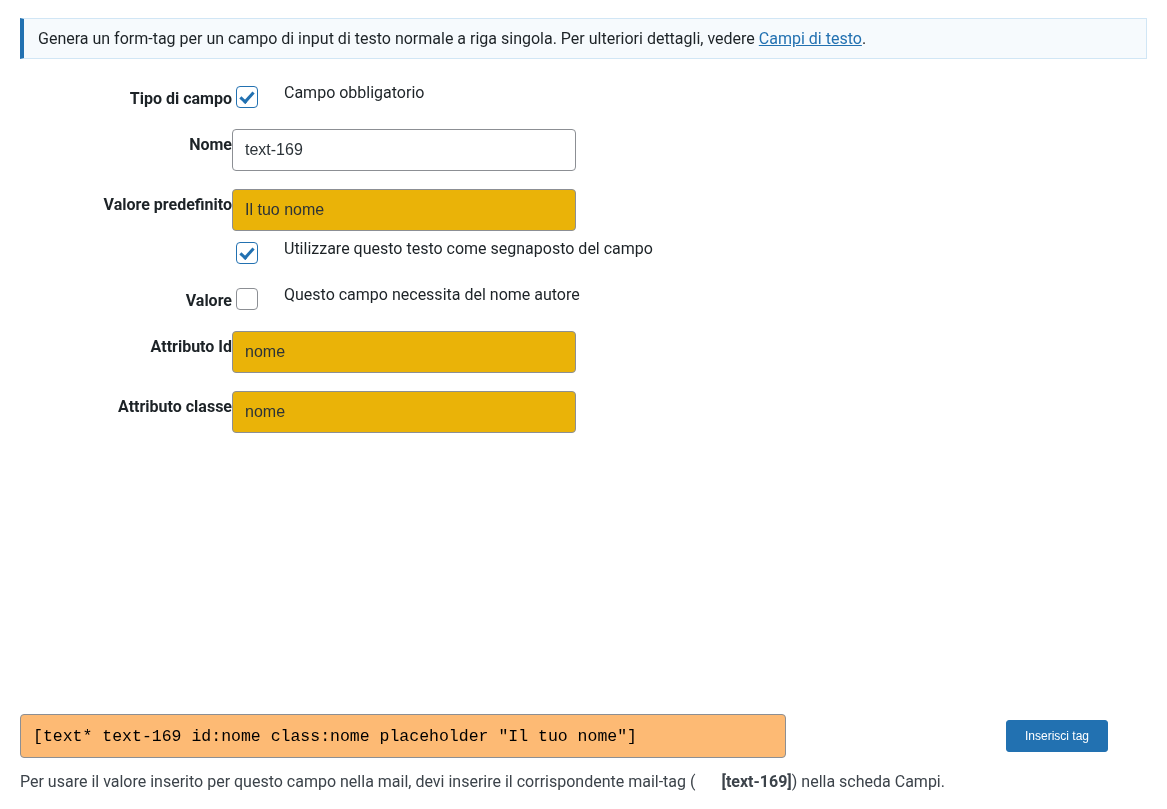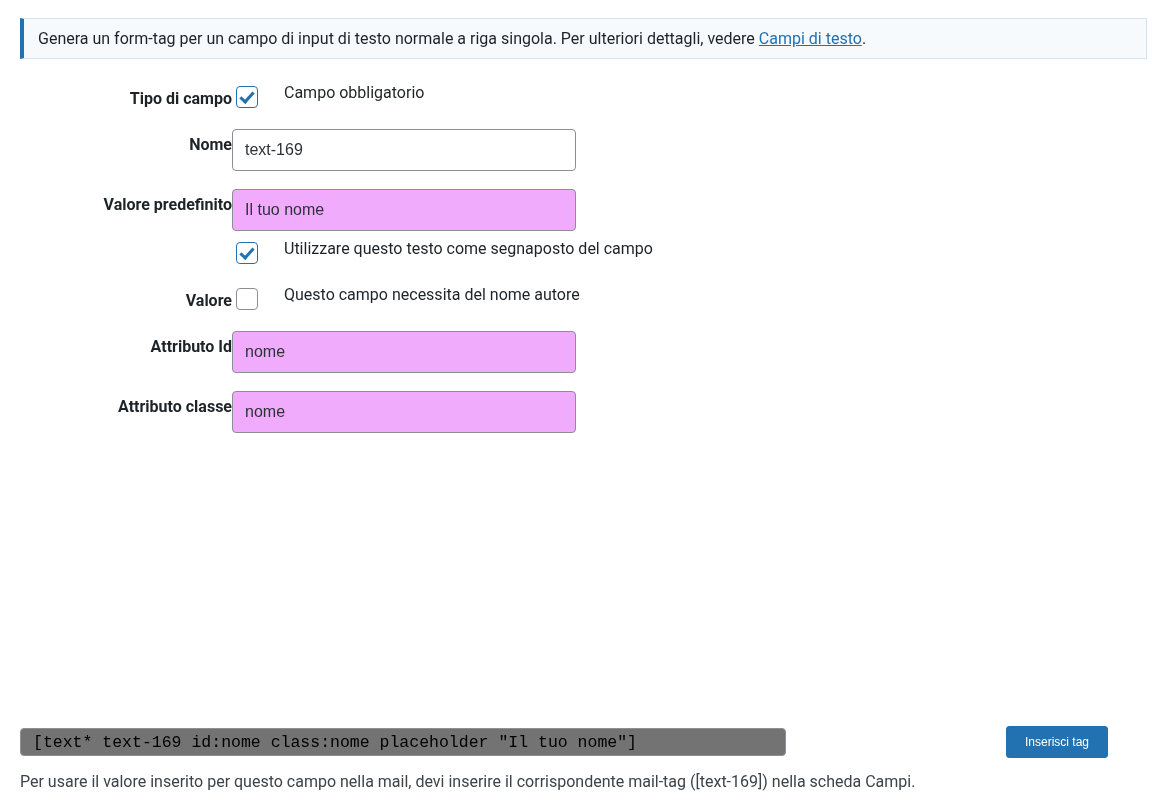--- a/index.html
+++ b/index.html
@@ -111,59 +111,59 @@
     width: 344px;
     height: 42px;
     padding: 0 12px;
     font-size: 16px;
     border: 1px solid #8c8f94;
     border-radius: 4px;
     background: #fff;
     color: #2c3338;
   }
   input.text-input.highlight {
-    background: #f0abfc;
+    background: #eab308;
   }
   .spacer-flex {
     flex: 1;
   }
   .bottom {
     padding: 0 20px 18px 20px;
   }
   .output-row {
     display: flex;
     align-items: center;
     gap: 220px;
     margin-bottom: 14px;
   }
   .output-row input.code-output {
     flex: 0 0 766px;
     width: 766px;
-    height: 28px;
+    height: 44px;
     padding: 0 12px;
     font-family: ui-monospace, SFMono-Regular, Menlo, Monaco, Consolas, "Liberation Mono", "Courier New", monospace;
     font-size: 16.5px;
     border: 1px solid #8c8f94;
     border-radius: 4px;
-    background: #737373;
+    background: #fdba74;
   }
   button.primary {
     background: #2271b1;
     border: 1px solid #2271b1;
     color: #fff;
     font-size: 12px;
     padding: 8px 18px;
     border-radius: 3px;
     cursor: pointer;
   }
   .hint {
     font-size: 16px;
     color: #3c434a;
   }
-  .hint b { font-weight: 400; }
+  .hint b { font-weight: 700; margin-left: 26px; }
 </style>
 </head>
 <body>
 
 <div class="dialog">
 
 
   <div class="body">
 
     <div class="info-box">

